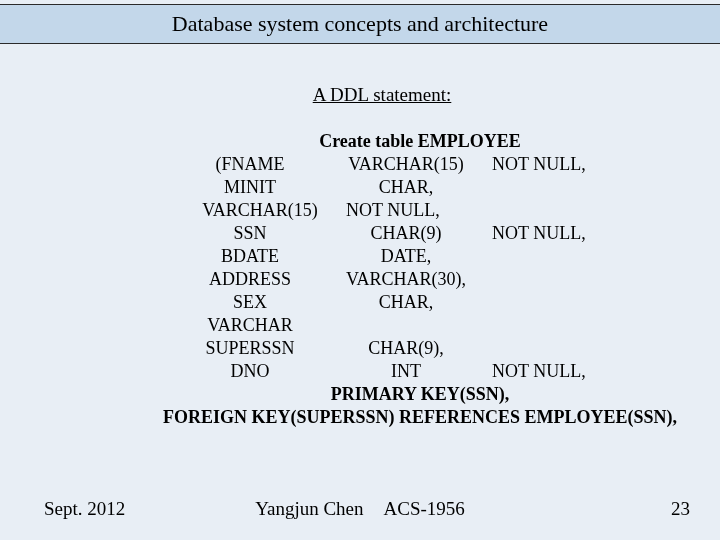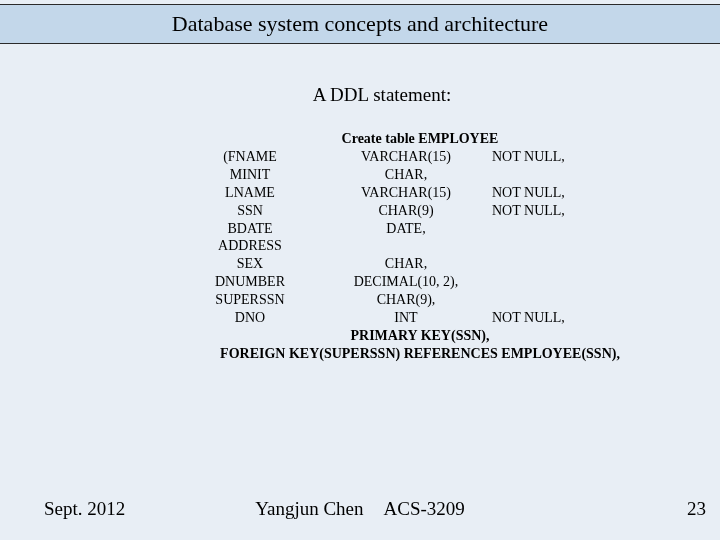--- a/index.html
+++ b/index.html
@@ -22,24 +22,25 @@
     justify-content: center;
     margin-top: 4px;
   }
   .title-band span {
     font-size: 22px;
     color: #000;
   }
   .intro {
     font-size: 19px;
     margin: 40px 0 0 44px;
+    text-decoration: underline;
   }
   .ddl-block {
     margin: 24px 0 0 120px;
-    font-size: 14px;
+    font-size: 18px;
     line-height: 1.28;
   }
   .ddl-create { font-weight: bold; }
   .col-row {
     display: flex;
     padding-left: 60px;
     gap: 6px;
   }
   .col-name  { width: 140px; }
   .col-type  { width: 160px; }
@@ -49,21 +50,21 @@
     position: absolute;
     bottom: 20px;
     left: 0;
     width: 100%;
     display: flex;
     font-size: 19px;
   }
   .foot-date   { margin-left: 44px; }
   .foot-center { position: absolute; left: 50%; transform: translateX(-50%); }
   .foot-center .sep { display: inline-block; width: 20px; }
-  .foot-page   { position: absolute; right: 14px; }
+  .foot-page   { position: absolute; right: 30px; }
 </style>
 </head>
 <body>
 
 <div class="title-band">
   <span>Database system concepts and architecture</span>
 </div>
 
 <div class="intro">A DDL statement:</div>
 
@@ -74,62 +75,61 @@
     <div class="col-name"><span>(</span><span>FNAME</span></div>
     <div class="col-type">VARCHAR(15)</div>
     <div class="col-cons">NOT NULL,</div>
   </div>
   <div class="col-row">
     <div class="col-name">MINIT</div>
     <div class="col-type">CHAR,</div>
     <div class="col-cons"></div>
   </div>
   <div class="col-row">
-    <div class="col-name">LNAME</div>
     <div class="col-type">VARCHAR(15)</div>
     <div class="col-cons">NOT NULL,</div>
   </div>
   <div class="col-row">
     <div class="col-name">SSN</div>
     <div class="col-type">CHAR(9)</div>
     <div class="col-cons">NOT NULL,</div>
   </div>
   <div class="col-row">
     <div class="col-name">BDATE</div>
     <div class="col-type">DATE,</div>
     <div class="col-cons"></div>
   </div>
   <div class="col-row">
     <div class="col-name">ADDRESS</div>
+    <div class="col-type">VARCHAR(30),</div>
     <div class="col-cons"></div>
   </div>
   <div class="col-row">
     <div class="col-name">SEX</div>
     <div class="col-type">CHAR,</div>
     <div class="col-cons"></div>
   </div>
   <div class="col-row">
-    <div class="col-name">DNUMBER</div>
-    <div class="col-type">DECIMAL(10, 2),</div>
+    <div class="col-name">VARCHAR</div>
     <div class="col-cons"></div>
   </div>
   <div class="col-row">
     <div class="col-name">SUPERSSN</div>
     <div class="col-type">CHAR(9),</div>
     <div class="col-cons"></div>
   </div>
   <div class="col-row">
     <div class="col-name">DNO</div>
     <div class="col-type">INT</div>
     <div class="col-cons">NOT NULL,</div>
   </div>
 
   <div class="key-line">PRIMARY KEY(SSN),</div>
   <div class="key-line">FOREIGN KEY(SUPERSSN) REFERENCES EMPLOYEE(SSN),</div>
 </div>
 
 <div class="footer">
   <span class="foot-date">Sept. 2012</span>
   <span class="foot-center">
-    <span>Yangjun Chen</span><span class="sep"></span><span>ACS-3209</span>
+    <span>Yangjun Chen</span><span class="sep"></span><span>ACS-1956</span>
   </span>
   <span class="foot-page">23</span>
 </div>
 
 </body></html>

